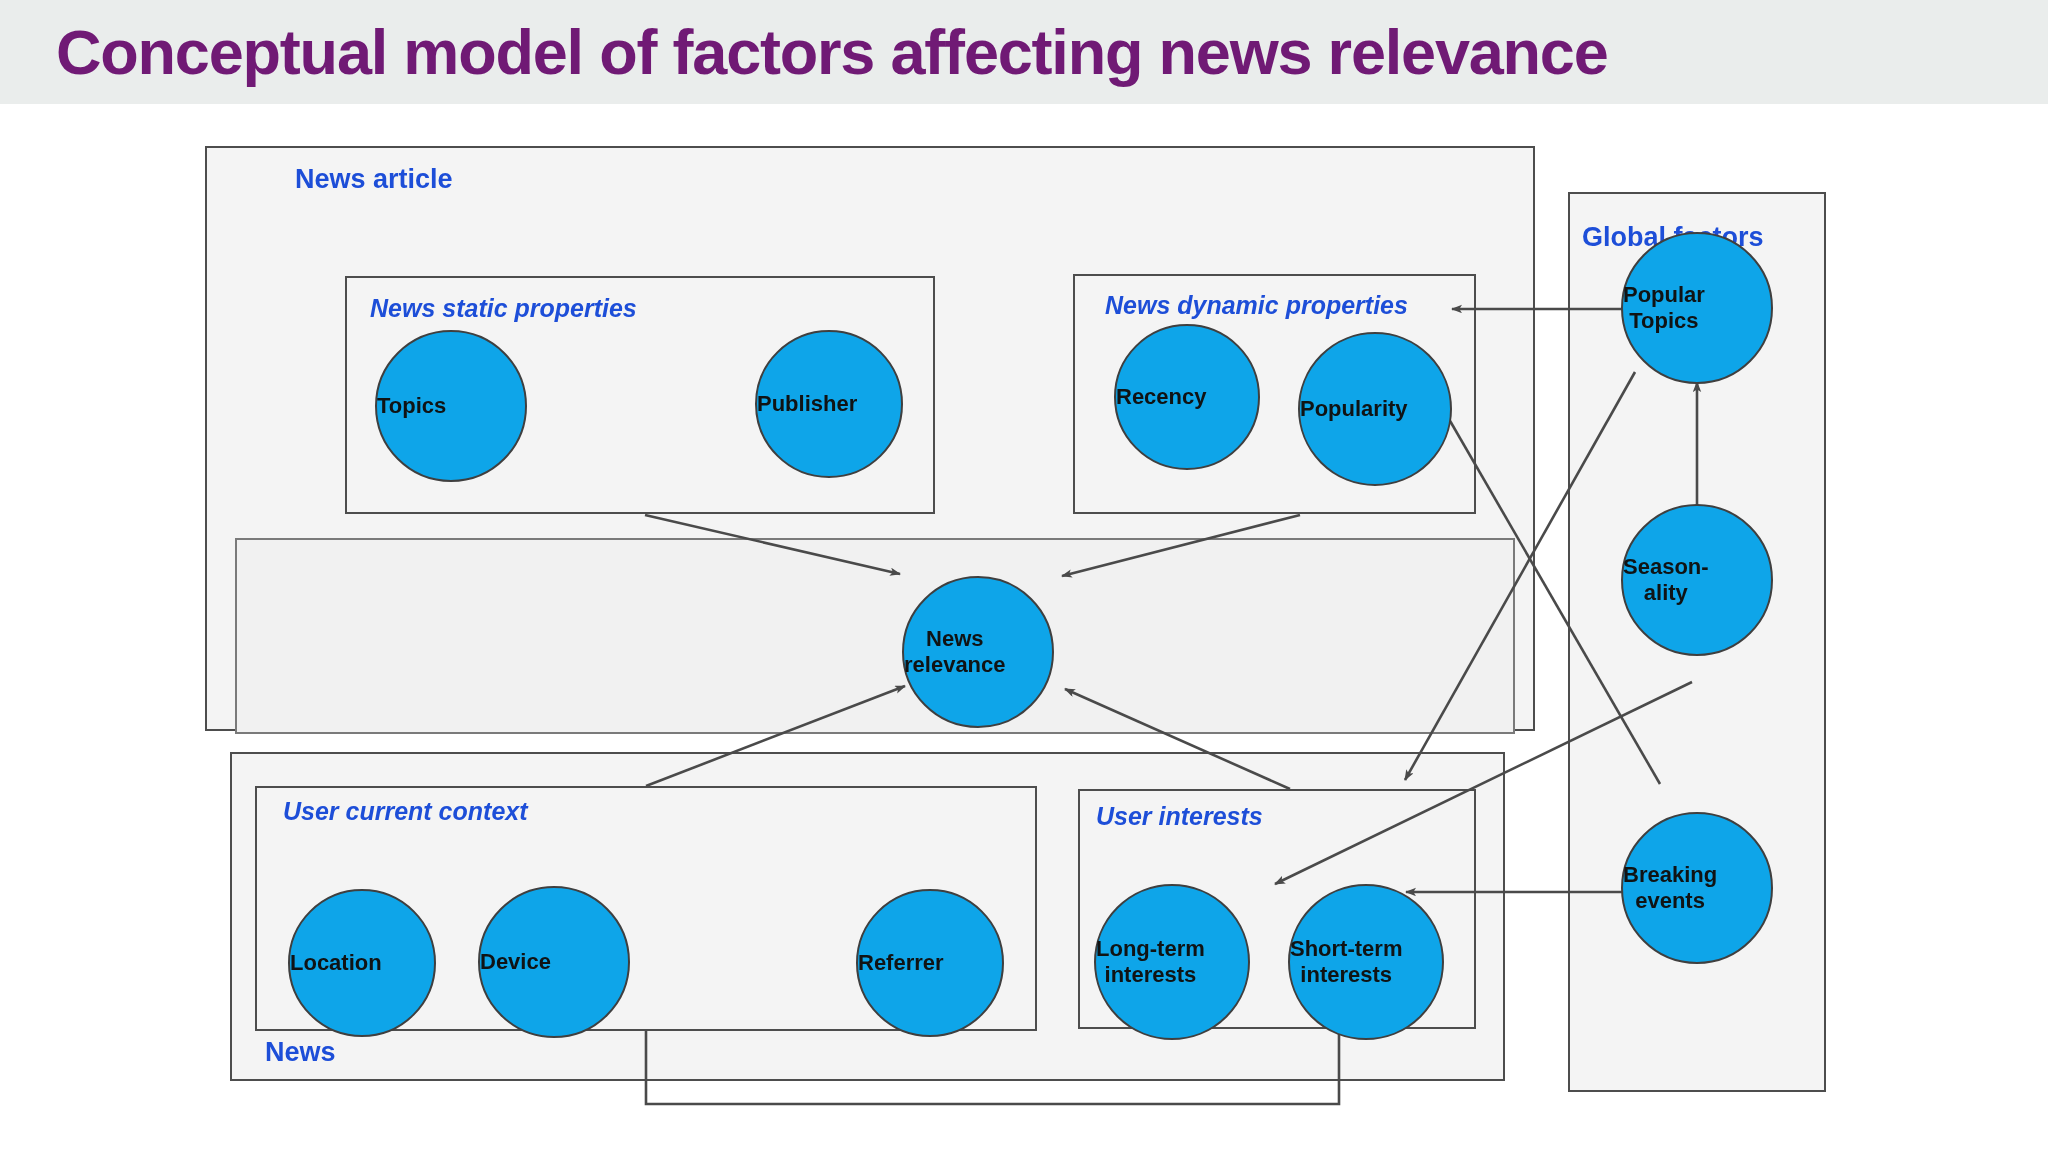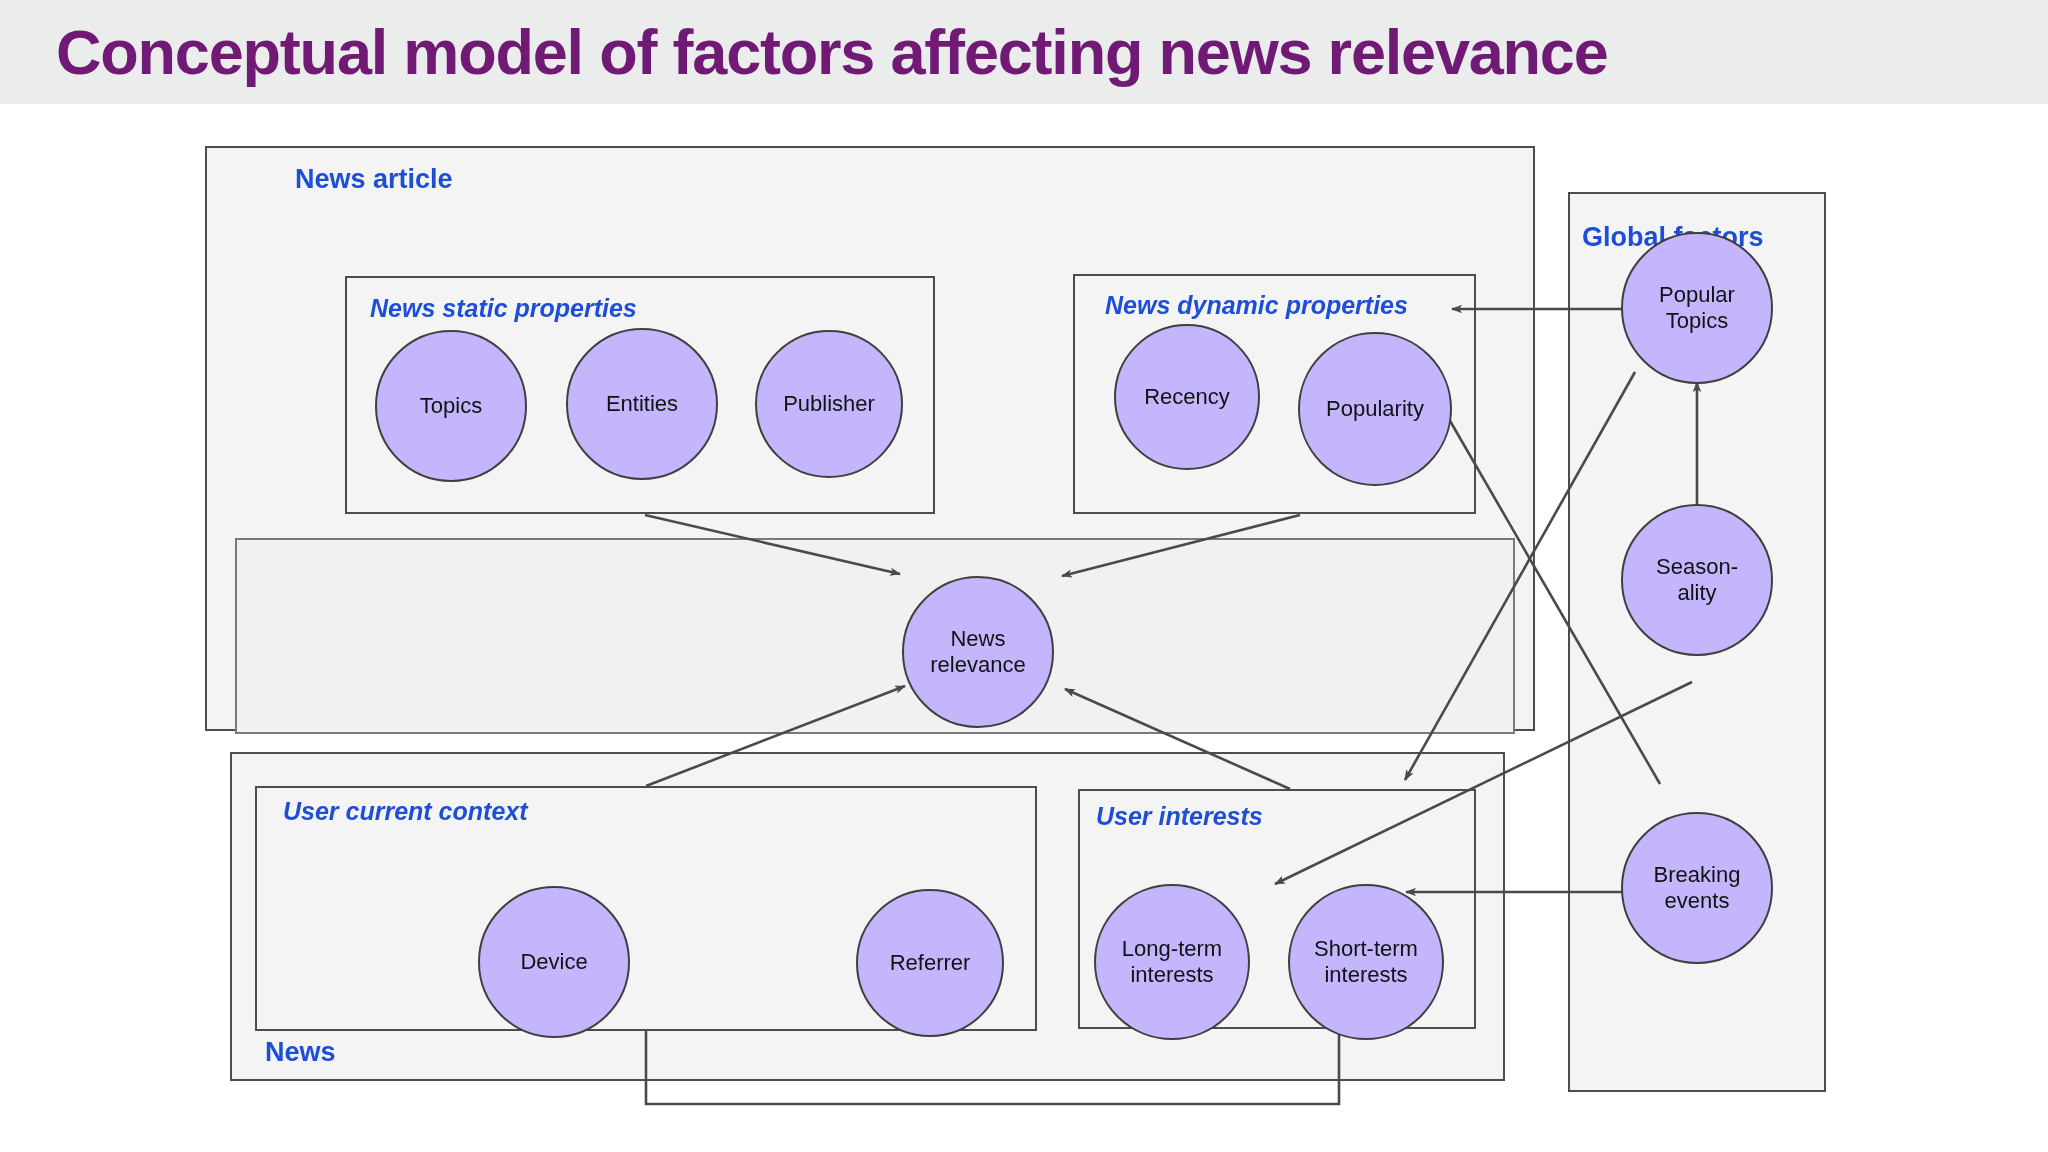--- a/index.html
+++ b/index.html
@@ -52,28 +52,28 @@
     font-weight:bold;
     color:#1d4ed8;
     white-space:nowrap;
   }
   .boxlabel.ital{
     font-style:italic;
     font-size:25px;
   }
   .node{
     position:absolute;
-    background:#c4b5fd;
+    background:#0ea5e9;
     border:2px solid #3f3f3f;
     border-radius:50%;
     box-sizing:border-box;
-    display:flex;align-items:center;justify-content:center;
+    display:flex;align-items:center;justify-content:flex-start;
     text-align:center;
     font-size:22px;
-    font-weight:normal;
+    font-weight:bold;
     color:#101314;
     line-height:1.2;
   }
   .node span{display:block;}
 </style>
 </head>
 <body>
 
 <div id="titlebar">
   <div id="title">Conceptual model of factors affecting news relevance</div>
@@ -133,43 +133,43 @@
       <path d="M1692,578 L1275,780" marker-end="url(#ah)"></path>
 
       <path d="M646,927 L646,1000 L1339,1000 L1339,860" marker-end="url(#ah)"></path>
     </g>
   </svg>
 
   <div class="node" style="left:375px;top:226px;width:152px;height:152px;">
     <span>Topics</span>
   </div>
 
-  <div class="node" style="left:566px;top:224px;width:152px;height:152px;">
-    <span>Entities</span>
-  </div>
 
   <div class="node" style="left:755px;top:226px;width:148px;height:148px;">
     <span>Publisher</span>
   </div>
 
   <div class="node" style="left:1114px;top:220px;width:146px;height:146px;">
     <span>Recency</span>
   </div>
 
   <div class="node" style="left:1298px;top:228px;width:154px;height:154px;">
     <span>Popularity</span>
   </div>
 
   <div class="node" style="left:902px;top:472px;width:152px;height:152px;">
     <div>
       <span>News</span>
       <span>relevance</span>
     </div>
   </div>
 
+  <div class="node" style="left:288px;top:785px;width:148px;height:148px;">
+    <span>Location</span>
+  </div>
 
   <div class="node" style="left:478px;top:782px;width:152px;height:152px;">
     <span>Device</span>
   </div>
 
 
   <div class="node" style="left:856px;top:785px;width:148px;height:148px;">
     <span>Referrer</span>
   </div>
 

